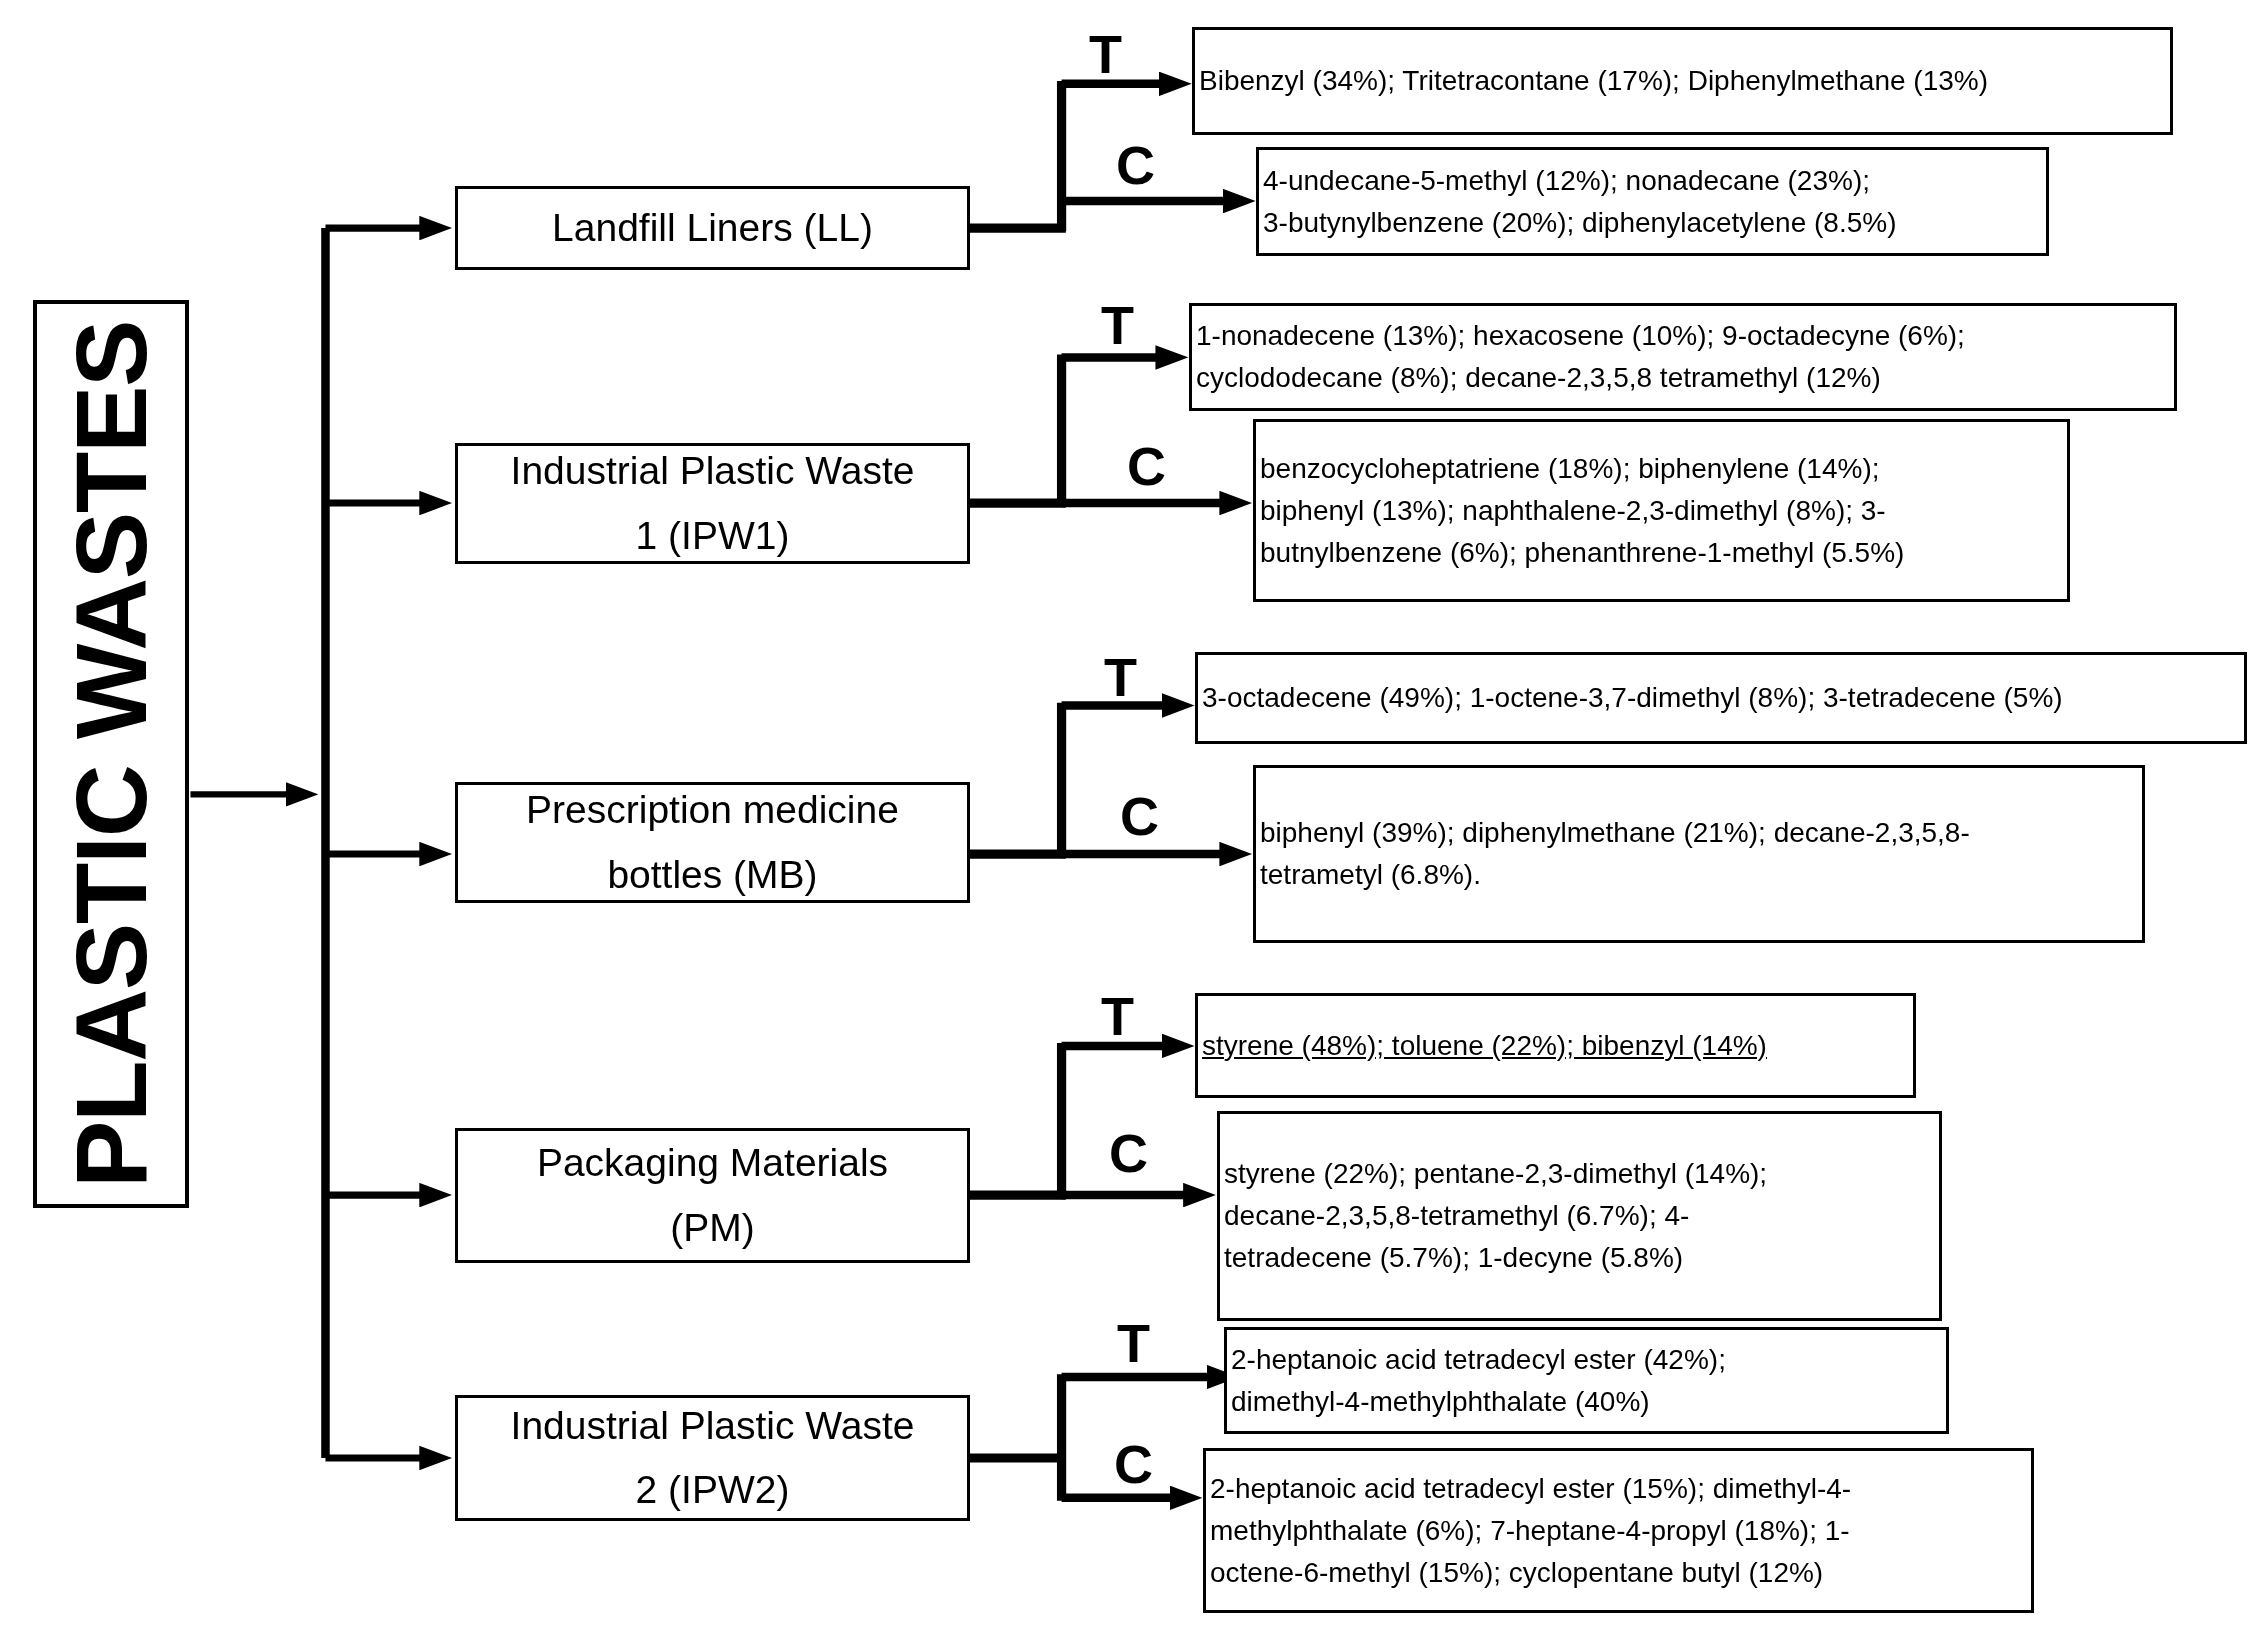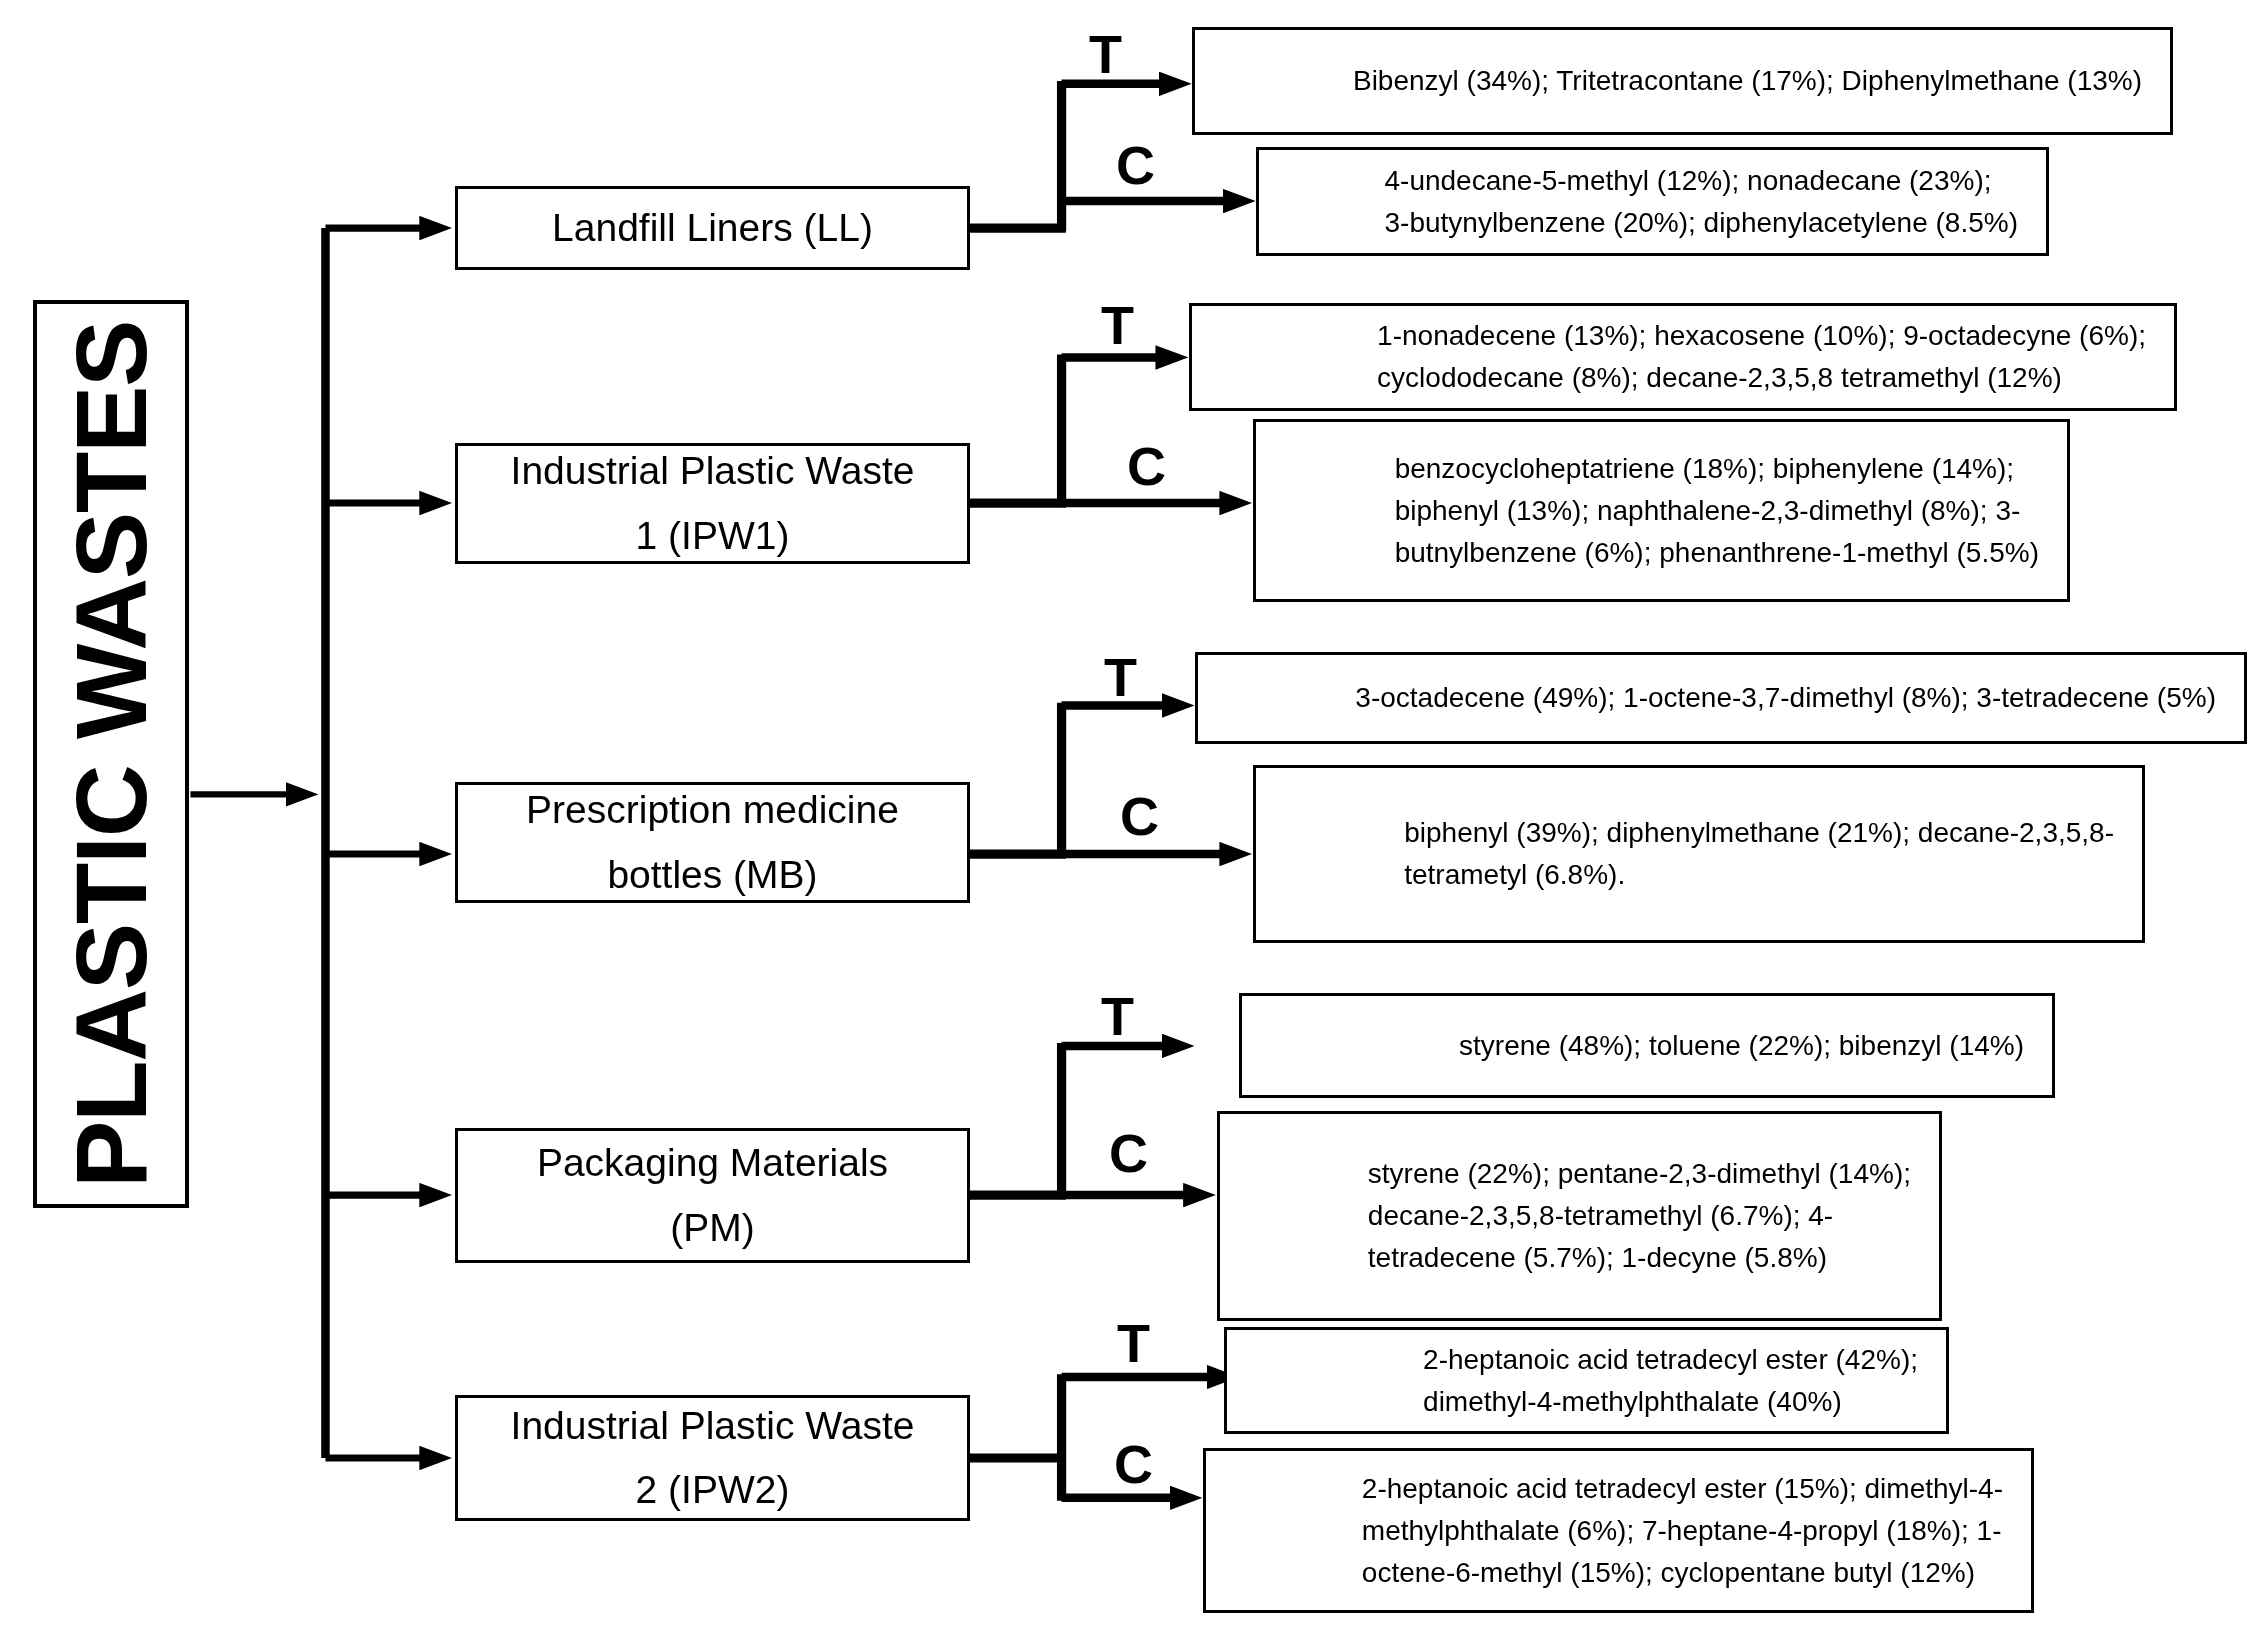--- a/index.html
+++ b/index.html
@@ -19,21 +19,21 @@
     border-width: 4.3px; justify-content: center;
   }
   .root-box .rotated {
     transform: rotate(-90deg); white-space: nowrap;
     font-size: 101px; font-weight: 700; letter-spacing: -1.4px;
   }
   .cat-box { justify-content: center; text-align: center; }
   .cat-box .cat-text {
     font-size: 39px; line-height: 1.65; white-space: pre-line;
   }
-  .res-box { justify-content: flex-end; padding: 0 28px; }
+  .res-box { justify-content: flex-start; padding: 0 4px; }
   .res-box .res-text {
     font-size: 28px; line-height: 1.5; white-space: pre-line; text-align: left;
   }
   .tc-label {
     position: absolute; z-index: 3; font-size: 54px; font-weight: 700;
     line-height: 1; z-index: 3;
   }
 </style>
 </head>
 <body>
@@ -128,21 +128,21 @@
     <span class="res-text">biphenyl (39%); diphenylmethane (21%); decane-2,3,5,8-
 tetrametyl (6.8%).</span>
   </div>
 
   <div class="box cat-box" style="left:455px; top:1128px; width:515px; height:135px;">
     <span class="cat-text">Packaging Materials
 (PM)</span>
   </div>
   <div class="tc-label" style="left:1101px; top:989px;">T</div>
   <div class="tc-label" style="left:1109px; top:1126px;">C</div>
-  <div class="box res-box" style="left:1239px; top:993px; width:816px; height:105px;">
+  <div class="box res-box" style="left:1195px; top:993px; width:721px; height:105px;text-decoration:underline;">
     <span class="res-text">styrene (48%); toluene (22%); bibenzyl (14%)</span>
   </div>
   <div class="box res-box" style="left:1217px; top:1111px; width:725px; height:210px;">
     <span class="res-text">styrene (22%); pentane-2,3-dimethyl (14%);
 decane-2,3,5,8-tetramethyl (6.7%); 4-
 tetradecene (5.7%); 1-decyne (5.8%)</span>
   </div>
 
   <div class="box cat-box" style="left:455px; top:1395px; width:515px; height:126px;">
     <span class="cat-text">Industrial Plastic Waste

